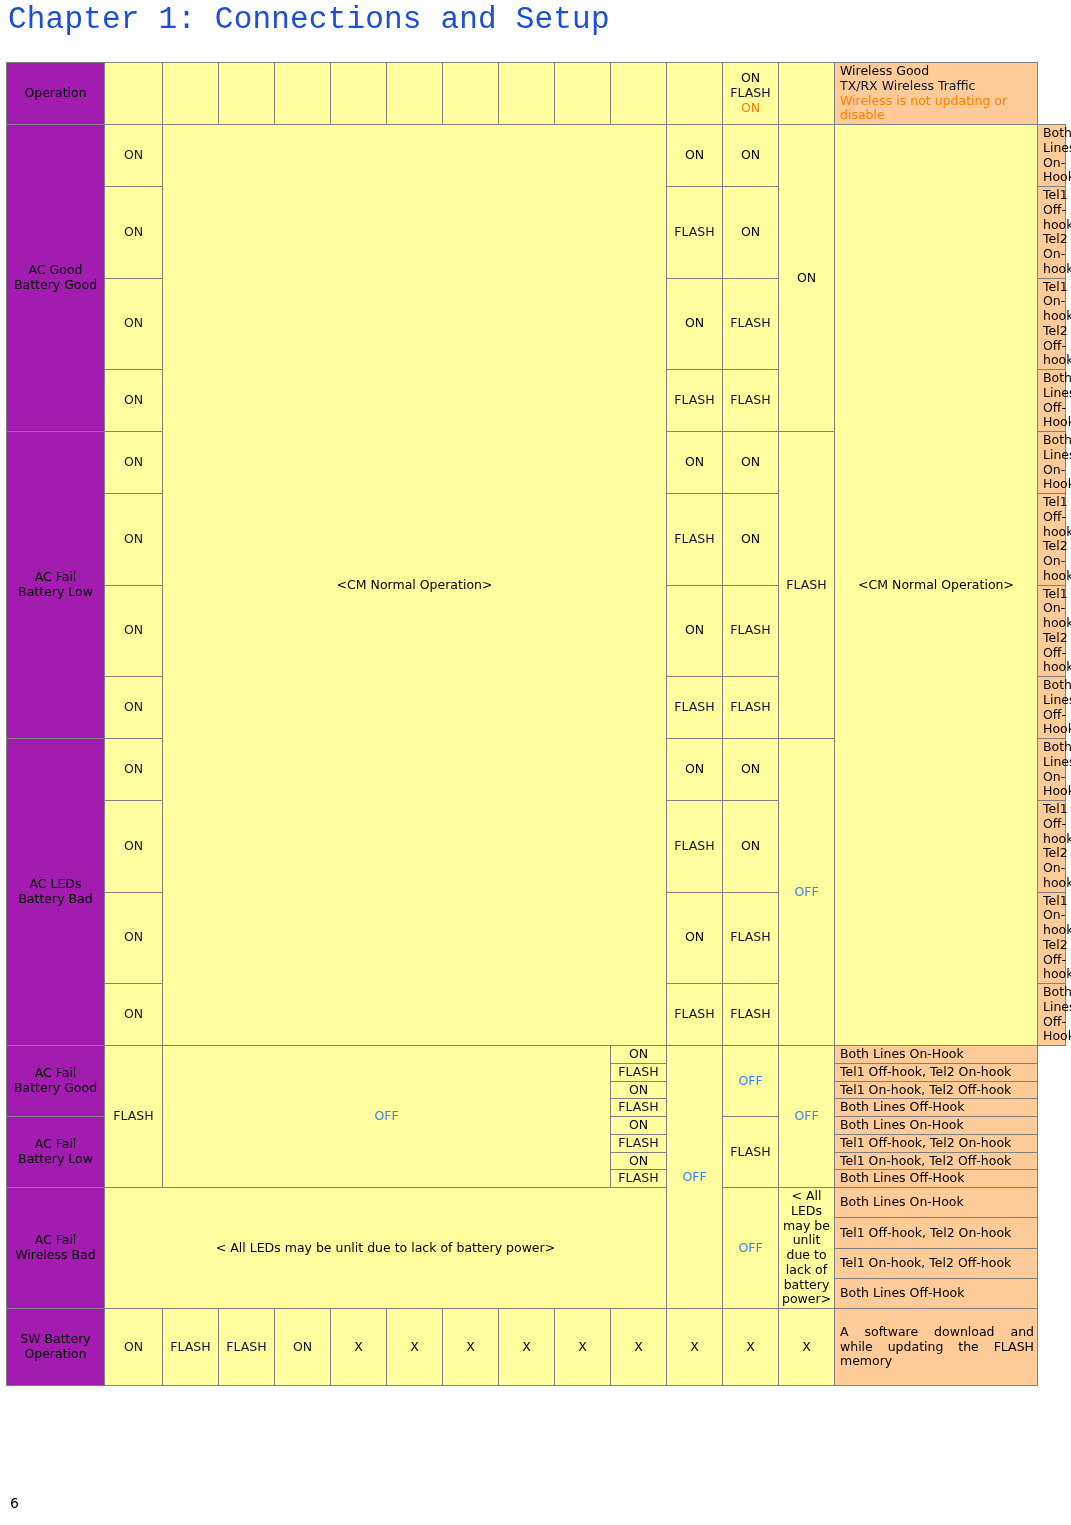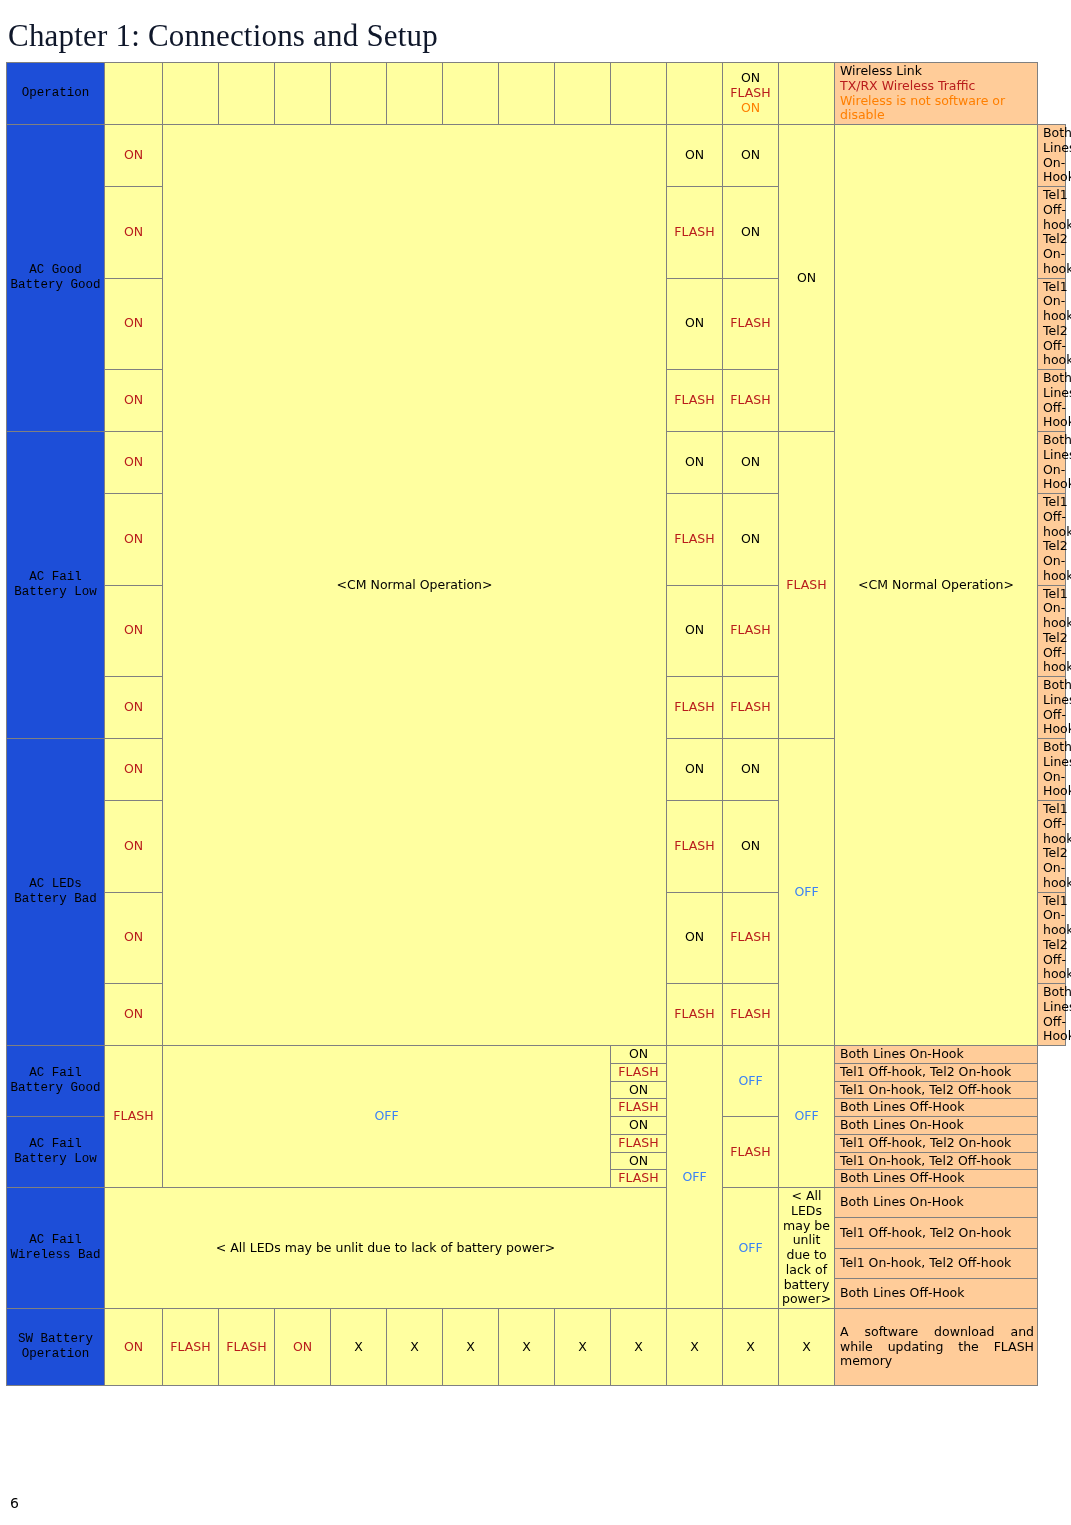--- a/index.html
+++ b/index.html
@@ -19,25 +19,24 @@
     height: 1525px;
     box-sizing: border-box;
     padding: 0;
   }
   .chapter-title {
     position: absolute;
     left: 8px;
     top: 2px;
     font-size: 31px;
     font-weight: normal;
-    color: #0f172a;
+    color: #1d4ed8;
     letter-spacing: 0.2px;
     white-space: nowrap;
-    font-family: Liberation Serif, serif;
-    margin-top: 16px;
+    font-family: Liberation Mono, monospace;
   }
   .page-number {
     position: absolute;
     left: 10px;
     bottom: 14px;
     font-size: 14px;
     color: #000000;
   }
   table.led-table {
     position: absolute;
@@ -49,24 +48,24 @@
     font-size: 12.5px;
   }
   table.led-table td {
     border: 1px solid #808080;
     padding: 1px 3px;
     vertical-align: middle;
     line-height: 1.18;
     font-size: 12.5px;
   }
   
-  .c-pink  { background: #1d4ed8; font-family: Liberation Mono, monospace; }
+  .c-pink  { background: #a21caf; }
   .c-yellow{ background: #ffffa0; }
   .c-orange{ background: #ffcc99; }
-  .t-green { color: #b91c1c; }
+  .t-green { color: #0f172a; }
   .t-gray  { color: #3b82f6; }
   .t-orange{ color: #ff7f00; }
   .t-black { color: #000000; }
   .ctr { text-align: center; }
   .just {
     text-align: justify;
     text-align-last: justify;
   }
   .pad-l { padding-left: 5px !important; }
   .tall { height: 36px; }
@@ -111,23 +110,23 @@
       <td class="c-yellow"></td>
       <td class="c-yellow"></td>
       <td class="c-yellow"></td>
       <td class="c-yellow ctr">
         <div class="t-black">ON</div>
         <div class="t-green">FLASH</div>
         <div class="t-orange">ON</div>
       </td>
       <td class="c-yellow"></td>
       <td class="c-orange pad-l">
-        <div class="t-black">Wireless Link</div>
+        <div class="t-black">Wireless Good</div>
         <div class="t-green">TX/RX Wireless Traffic</div>
-        <div class="t-orange">Wireless is not software or disable</div>
+        <div class="t-orange">Wireless is not updating or disable</div>
       </td>
     </tr>
 
     <tr>
       <td class="c-pink ctr" rowspan="4">AC Good Battery Good</td>
       <td class="c-yellow ctr t-green">ON</td>
       <td class="c-yellow ctr" rowspan="12" colspan="9">&lt;CM Normal Operation&gt;</td>
       <td class="c-yellow ctr t-black">ON</td>
       <td class="c-yellow ctr t-black">ON</td>
       <td class="c-yellow ctr t-black" rowspan="4">ON</td>

